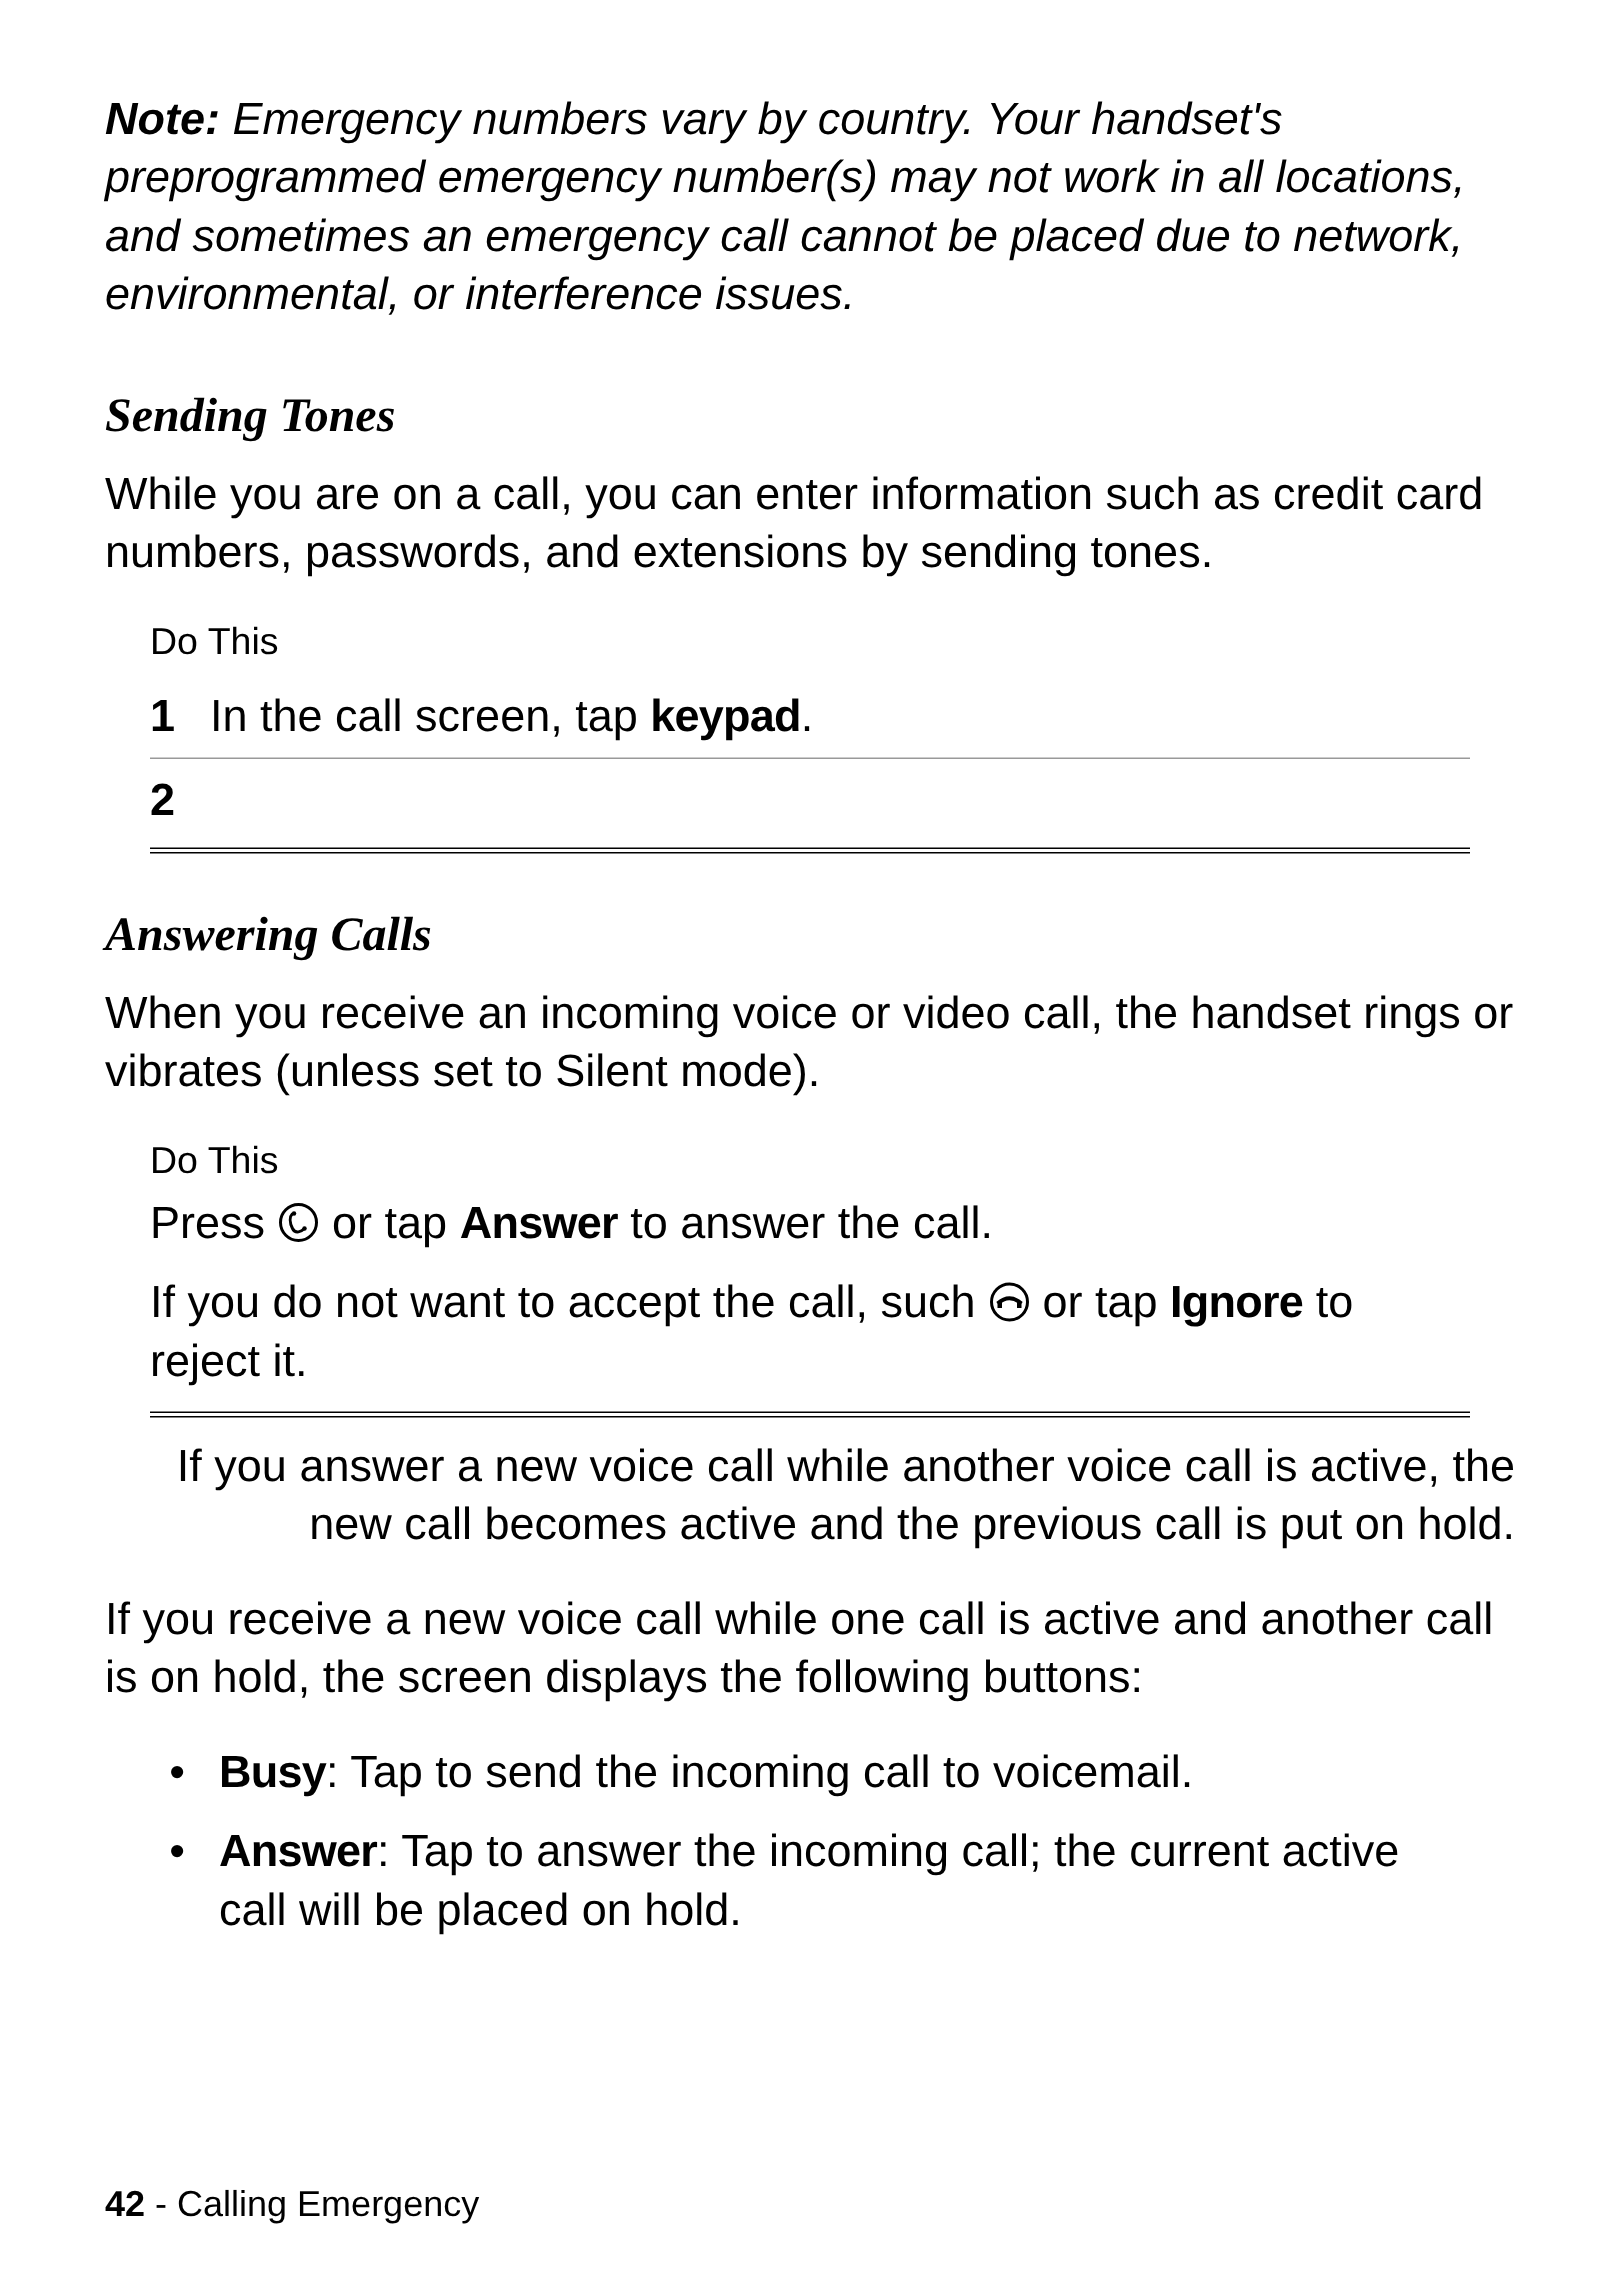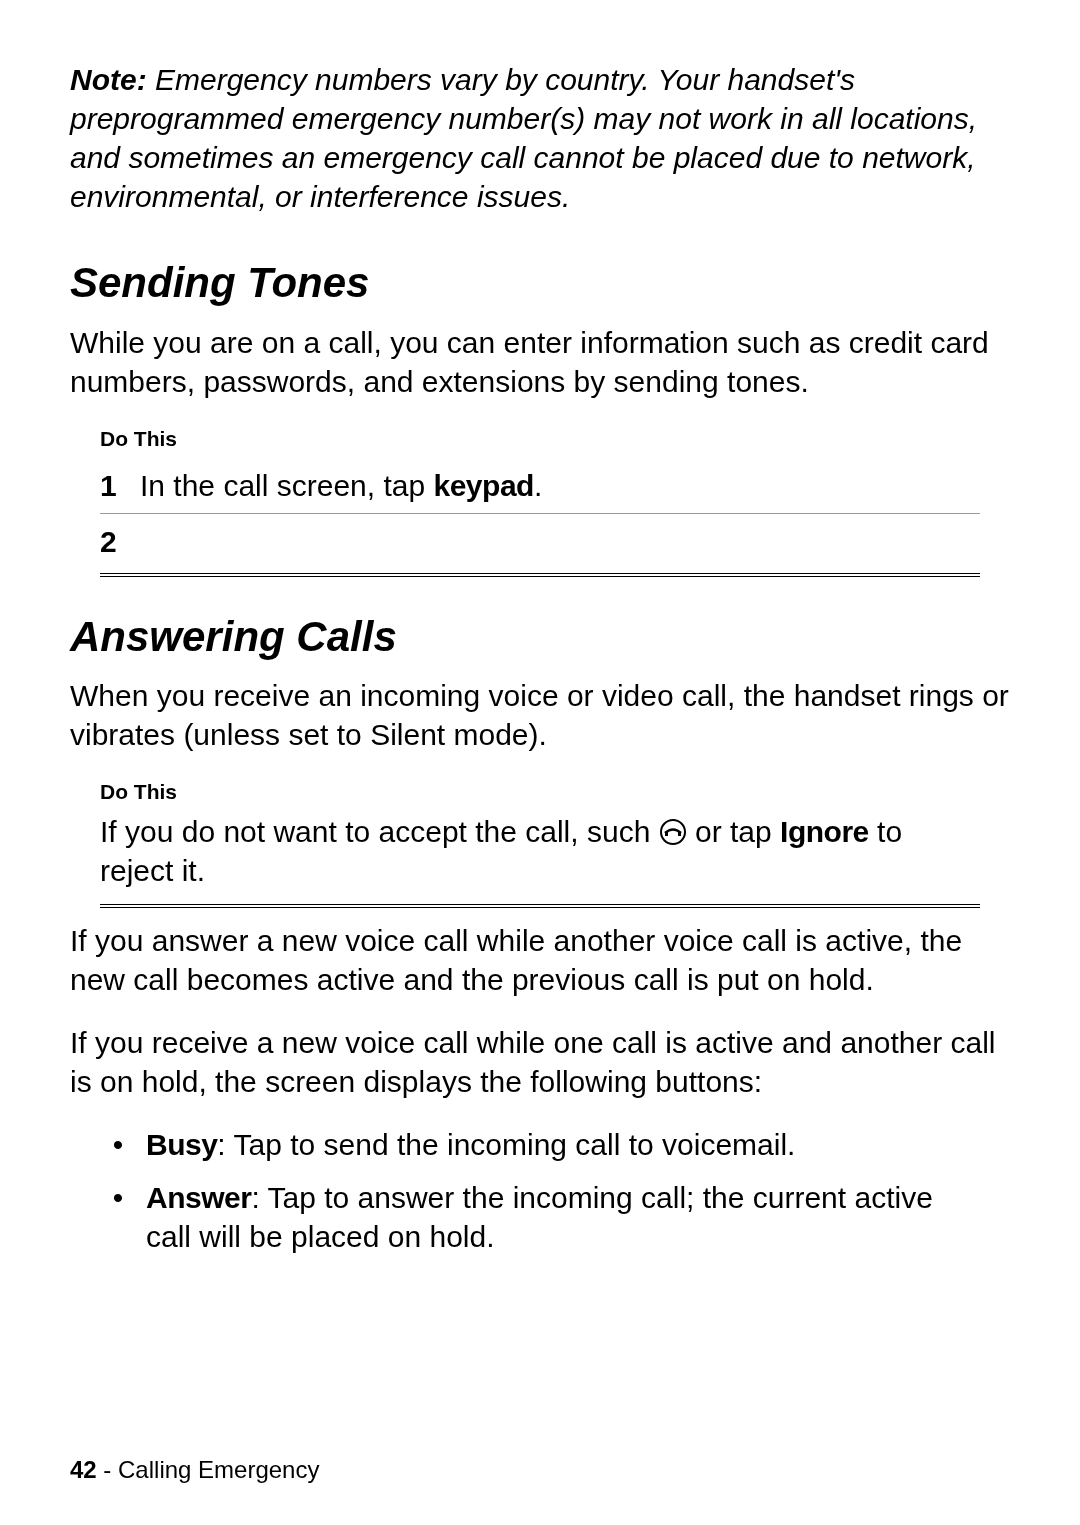--- a/index.html
+++ b/index.html
@@ -12,33 +12,33 @@
     position: relative;
     font-size: 30px;
     line-height: 1.3;
   }
   .note-block {
     font-style: italic;
     margin-bottom: 40px;
   }
   .note-label { font-weight: bold; font-style: italic; }
   h2.section {
-    font-family: Liberation Sans, sans-serif;
-    font-size: 42px;
+    font-family: Liberation Serif, serif;
+    font-size: 32px;
     font-weight: bold;
     font-style: italic;
     margin-bottom: 12px;
   }
   p.body { margin-bottom: 24px; }
   .table-block {
     margin: 10px 30px 30px 30px;
   }
   .table-header {
-    font-weight: bold;
-    font-size: 21px;
+    font-weight: normal;
+    font-size: 25px;
     margin-bottom: 6px;
   }
   .step-row {
     display: flex;
     padding: 8px 0;
   }
   .step-num {
     width: 40px;
     font-weight: bold;
     flex-shrink: 0;
@@ -94,36 +94,46 @@
       <hr class="hr-heavy2" style="margin-top:-1px;">
   </div>
 </div>
 
 <h2 class="section">Answering Calls</h2>
 <p class="body">When you receive an incoming voice or video call, the handset rings or vibrates (unless set to Silent mode).</p>
 
 <div class="answer-block">
   <div class="table-header">Do This</div>
   <p>
+    <span>Press </span>
+    <svg class="icon" width="28" height="28" viewBox="0 0 28 28">
+        <circle cx="14" cy="14" r="12" fill="none" stroke="#000" stroke-width="2"></circle>
+        <path d="M 10 8 C 8 10, 8 14, 10 18 C 12 22, 16 20, 18 18" fill="none" stroke="#000" stroke-width="2"></path>
+        <circle cx="11" cy="8" r="1.5" fill="#000"></circle>
+        <circle cx="18" cy="18" r="1.5" fill="#000"></circle>
+      </svg>
+    <span> or tap </span><span class="cond">Answer</span><span> to answer the call.</span>
+  </p>
+  <p>
     <span>If you do not want to accept the call, such </span>
     <svg class="icon" width="28" height="28" viewBox="0 0 28 28">
         <circle cx="14" cy="14" r="12" fill="none" stroke="#000" stroke-width="2"></circle>
         <path d="M 6 15 Q 14 8, 22 15" fill="none" stroke="#000" stroke-width="2.5"></path>
         <rect x="6" y="14" width="3" height="4" fill="#000"></rect>
         <rect x="19" y="14" width="3" height="4" fill="#000"></rect>
       </svg>
     <span> or tap </span><span class="cond">Ignore</span><span> to reject it.</span>
   </p>
   <div class="hr-group">
     <hr class="hr-heavy2">
       <hr class="hr-heavy2" style="margin-top:-1px;">
   </div>
 </div>
 
-<p class="body" style="">If you answer a new voice call while another voice call is active, the new call becomes active and the previous call is put on hold.</p>
+<p class="body" style="text-align:right;">If you answer a new voice call while another voice call is active, the new call becomes active and the previous call is put on hold.</p>
 <p class="body">If you receive a new voice call while one call is active and another call is on hold, the screen displays the following buttons:</p>
 
 <ul class="bullets">
   <li>
     <span class="cond">Busy</span><span>: Tap to send the incoming call to voicemail.</span>
   </li>
   <li>
     <span class="cond">Answer</span><span>: Tap to answer the incoming call; the current active call will be placed on hold.</span>
   </li>
 </ul>

